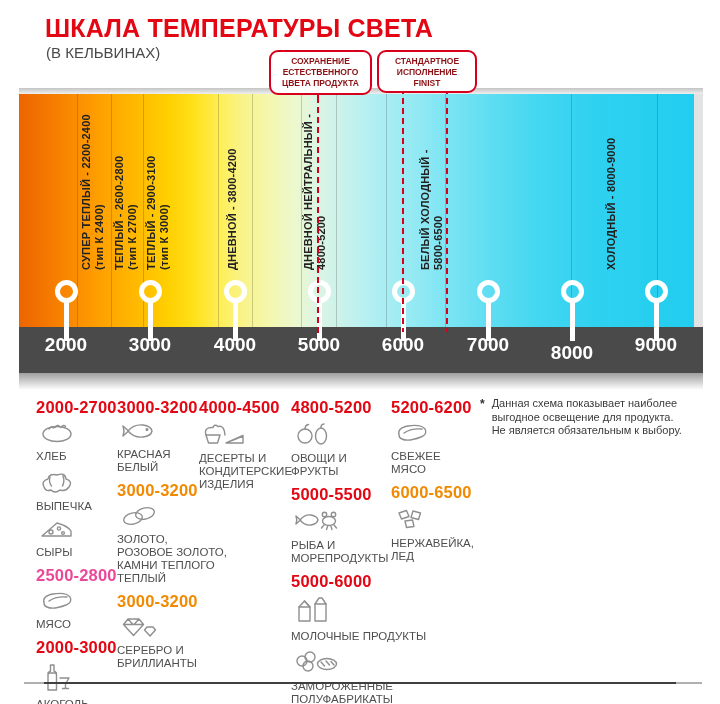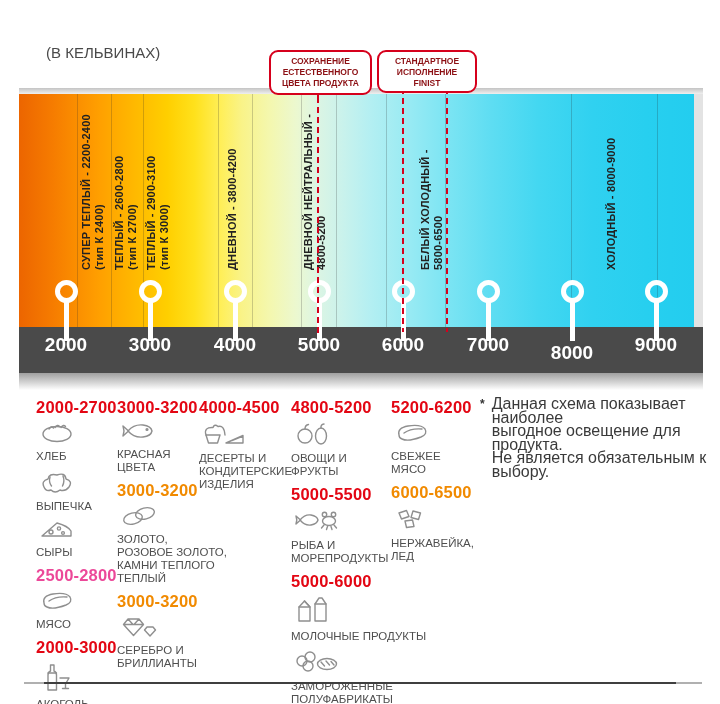--- a/index.html
+++ b/index.html
@@ -36,31 +36,32 @@
   .rsolid{position:absolute;width:2px;background:#d6001c;z-index:40;}
   .cols{position:absolute;left:0;top:398px;width:720px;}
   .cat-col{position:absolute;top:0;}
   .cat-col > :first-child{margin-top:0;}
   .range{font-size:16.5px;font-weight:bold;margin:7px 0 4px 0;letter-spacing:.2px;}
   .item{margin:0 0 6px 0;}
   .icon{margin:0 0 3px 2px;height:auto;}
   .lbl{font-size:11.5px;color:#4f4f4f;line-height:13px;}
   .note{position:absolute;left:480px;top:397px;width:230px;display:flex;z-index:5;}
   .note .ast{font-size:12px;font-weight:bold;color:#333;margin-right:7px;}
-  .note .ntxt{font-size:16px;color:#3a3a3a;line-height:13.5px;}
+  .note .ntxt{font-size:11px;color:#3a3a3a;line-height:13.5px;}
   .footline{position:absolute;top:682px;height:2px;}
   .fl-a{left:24px;width:20px;background:#b0b0b0;}
   .fl-b{left:44px;width:632px;background:#3f3f3f;}
   .fl-c{left:676px;width:26px;background:#b0b0b0;}
 </style>
 </head>
 <body>
 
 <div class="page">
 
+  <div class="title">ШКАЛА ТЕМПЕРАТУРЫ СВЕТА</div>
   <div class="subtitle">(В КЕЛЬВИНАХ)</div>
 
   <div class="callout co1">
     <div>СОХРАНЕНИЕ</div>
     <div>ЕСТЕСТВЕННОГО</div>
     <div>ЦВЕТА ПРОДУКТА</div>
   </div>
   <div class="callout co2">
     <div>СТАНДАРТНОЕ</div>
     <div>ИСПОЛНЕНИЕ</div>
@@ -201,21 +202,21 @@
       <div class="cat-col" style="left: 117px;">
         <div class="range" style="color: rgb(227, 6, 19);">3000-3200</div>
         <div class="item">
           <div class="icon"><svg width="38" height="20" viewBox="0 0 38 20" fill="none" stroke="#8f8f8f" stroke-width="1.4" stroke-linejoin="round" stroke-linecap="round">
               <path d="M4 5 l5.5 5 -5.5 5 1 -5 z"></path>
               <path d="M9 10 q6 -7 15 -6 q8 1 9 6 q-1 5 -9 6 q-9 1 -15 -6z"></path>
               <circle cx="28" cy="8.5" r="0.9" fill="#8f8f8f"></circle>
             </svg></div>
           <div class="lbl">
             <div>КРАСНАЯ</div>
-            <div>ЦВЕТА</div>
+            <div>БЕЛЫЙ</div>
           </div>
         </div>
         <div class="range" style="color: rgb(241, 138, 0);">3000-3200</div>
         <div class="item">
           <div class="icon"><svg width="40" height="22" viewBox="0 0 40 22" fill="none" stroke="#8f8f8f" stroke-width="1.4" stroke-linejoin="round" stroke-linecap="round">
               <ellipse cx="14" cy="14.5" rx="9.5" ry="5.5" transform="rotate(-14 14 14.5)"></ellipse>
               <ellipse cx="26" cy="9.5" rx="9.5" ry="5.5" transform="rotate(-14 26 9.5)"></ellipse>
             </svg></div>
           <div class="lbl">
             <div>ЗОЛОТО,</div>

